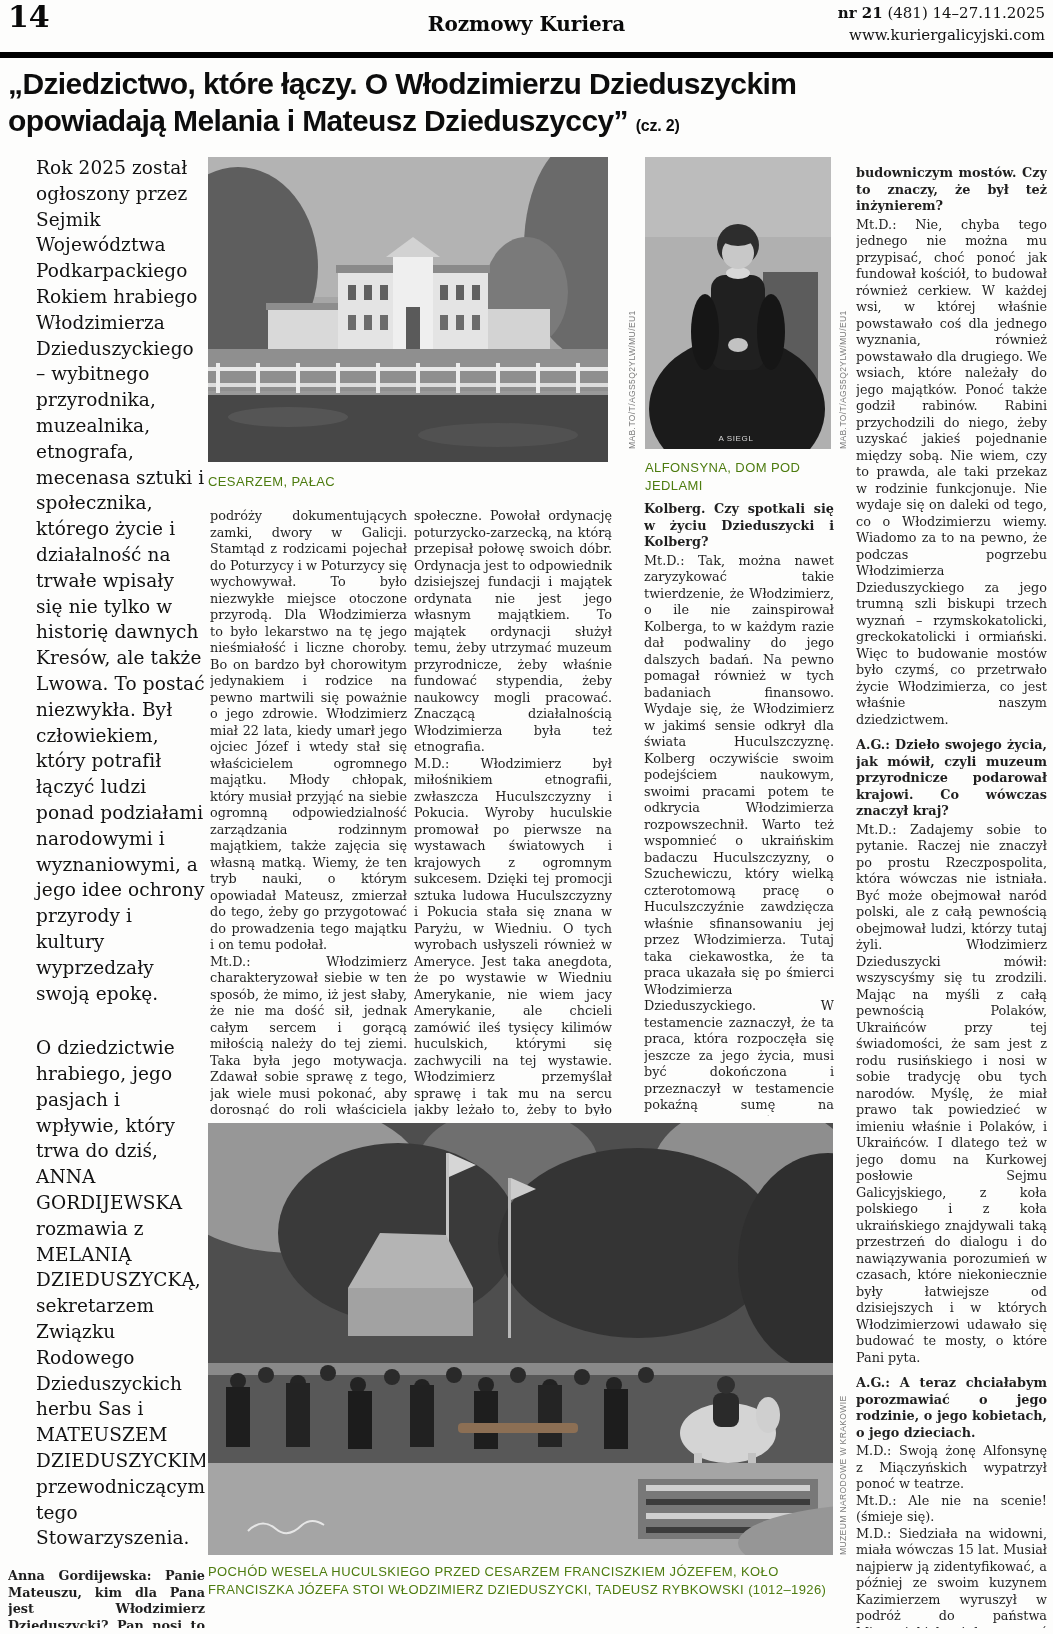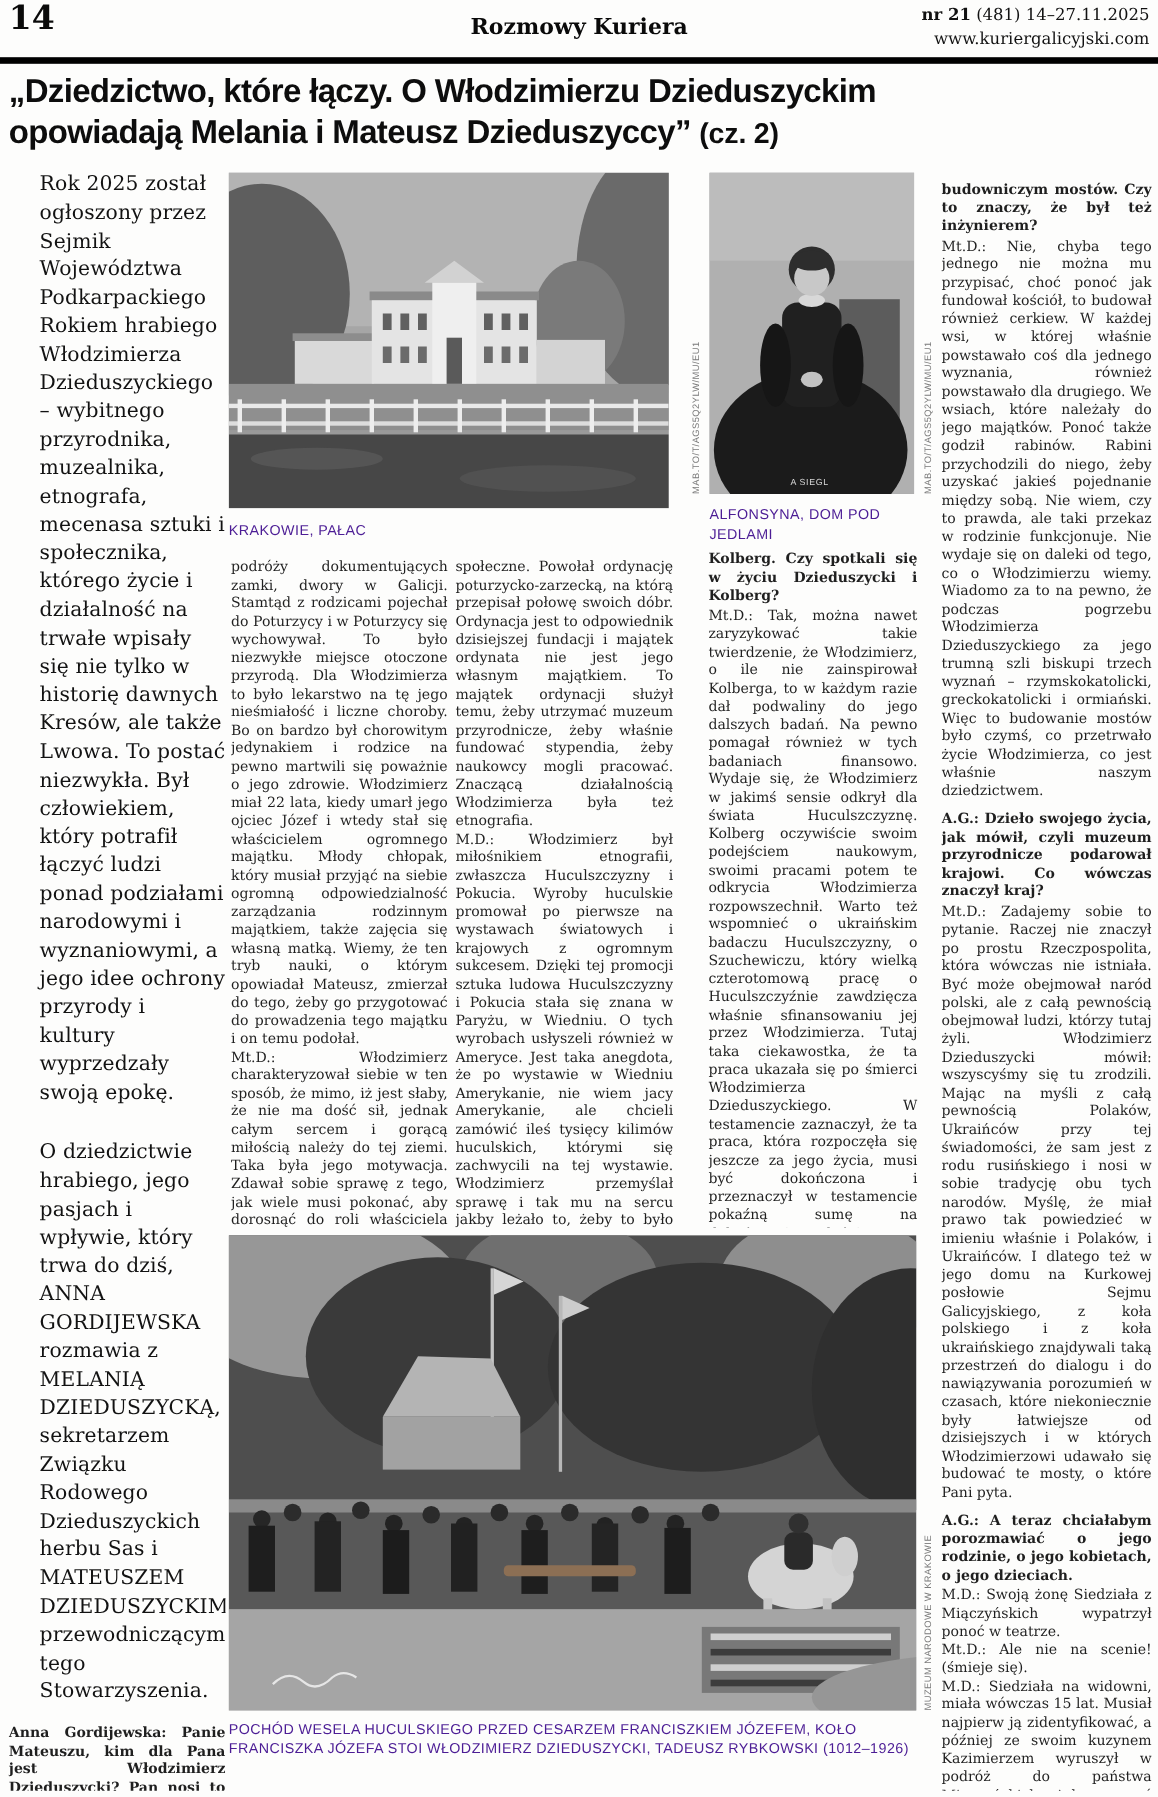--- a/index.html
+++ b/index.html
@@ -33,21 +33,21 @@
     position: absolute; left: 0; right: 0; top: 52px; height: 6px;
     background: #000;
   }
   
   h1 {
     position: absolute; left: 8px; top: 66px; width: 1038px;
     font: 700 30px/1.22 "Liberation Sans", sans-serif;
     letter-spacing: -0.6px; color: #0d0d0d;
   }
   h1 .hl-line { display: block; }
-  h1 .part { font-size: 26px; letter-spacing: -0.2px; margin-top: 32px; }
+  h1 .part { font-size: 16px; letter-spacing: -0.2px; margin-top: 32px; }
   
   .col {
     position: absolute;
     font: 400 12.8px/16.5px "DejaVu Serif", serif;
     text-align: justify; color: #1f1f1f;
     overflow: hidden;
   }
   .col p { margin: 0; }
   .col p.q { font-weight: 700; margin-top: 9px; margin-bottom: 2px; }
   #col1 { left: 8px;   top: 155px; width: 197px; height: 1473px; }
@@ -63,21 +63,21 @@
   .qa-block { margin-top: 17px; }
   
   .photo { position: absolute; overflow: hidden; background: #9a9a9a; }
   #photo-palace   { left: 208px; top: 157px; width: 400px; height: 305px; }
   #photo-portrait { left: 645px; top: 157px; width: 186px; height: 292px; }
   #photo-wedding  { left: 208px; top: 1123px; width: 625px; height: 432px; }
   .photo svg { display: block; width: 100%; height: 100%; }
   .caption {
     position: absolute;
     font: 400 13px/18px "Liberation Sans", sans-serif;
-    color: #4c1d95; letter-spacing: 0.4px;
+    color: #4d7c0f; letter-spacing: 0.4px;
   }
   #caption-palace   { left: 208px; top: 473px; width: 400px; }
   #caption-portrait { left: 645px; top: 459px; width: 200px; }
   #caption-wedding  { left: 208px; top: 1563px; width: 645px; }
   .photo-credit-inline {
     position: absolute; left: 645px; top: 434px; width: 182px;
     text-align: center;
     font: 400 8px/10px "Liberation Sans", sans-serif;
     color: #d8d8d8; letter-spacing: 0.6px;
   }
@@ -148,21 +148,21 @@
       <rect x="208" y="206" width="4" height="30" fill="#ededed"></rect>
       <rect x="248" y="206" width="4" height="30" fill="#ededed"></rect>
       <rect x="288" y="206" width="4" height="30" fill="#ededed"></rect>
       <rect x="328" y="206" width="4" height="30" fill="#ededed"></rect>
       <rect x="368" y="206" width="4" height="30" fill="#ededed"></rect>
       <rect x="0" y="238" width="400" height="67" fill="#474747"></rect>
       <ellipse cx="80" cy="260" rx="60" ry="10" fill="#555555"></ellipse>
       <ellipse cx="290" cy="278" rx="80" ry="12" fill="#515151"></ellipse>
     </svg>
   </div>
-  <div class="caption" id="caption-palace">KRAKOWIE, PAŁAC</div>
+  <div class="caption" id="caption-palace">CESARZEM, PAŁAC</div>
 
   <div class="photo" id="photo-portrait">
     <svg viewBox="0 0 186 292" preserveAspectRatio="none">
       <rect x="0" y="0" width="186" height="292" fill="#b0b0b0"></rect>
       <rect x="0" y="0" width="186" height="80" fill="#bcbcbc"></rect>
       <rect x="118" y="115" width="55" height="120" fill="#5c5c5c"></rect>
       <ellipse cx="92" cy="252" rx="88" ry="72" fill="#1b1b1b"></ellipse>
       <rect x="66" y="118" width="54" height="95" rx="14" fill="#202020"></rect>
       <ellipse cx="93" cy="116" rx="12" ry="6" fill="#d8d8d8"></ellipse>
       <circle cx="93" cy="88" r="21" fill="#2d2d2d"></circle>
@@ -255,18 +255,18 @@
   <div class="col" id="col4">
       <p class="q">Kolberg. Czy spotkali się w życiu Dzieduszycki i Kolberg?</p>
       <p>Mt.D.: Tak, można nawet zaryzykować takie twierdzenie, że Włodzimierz, o ile nie zainspirował Kolberga, to w każdym razie dał podwaliny do jego dalszych badań. Na pewno pomagał również w tych badaniach finansowo. Wydaje się, że Włodzimierz w jakimś sensie odkrył dla świata Huculszczyznę. Kolberg oczywiście swoim podejściem naukowym, swoimi pracami potem te odkrycia Włodzimierza rozpowszechnił. Warto też wspomnieć o ukraińskim badaczu Huculszczyzny, o Szuchewiczu, który wielką czterotomową pracę o Huculszczyźnie zawdzięcza właśnie sfinansowaniu jej przez Włodzimierza. Tutaj taka ciekawostka, że ta praca ukazała się po śmierci Włodzimierza Dzieduszyckiego. W testamencie zaznaczył, że ta praca, która rozpoczęła się jeszcze za jego życia, musi być dokończona i przeznaczył w testamencie pokaźną sumę na dokończenie właśnie tego dzieła Szuchewicza o Huculszczyźnie. Razem z Kolbergiem to są podstawy dzisiejszej wiedzy o tej wspaniałej sztuce ludowej, która przez Polaków uważana jest za część stylu narodowego razem ze stylem zakopiańskim. Równie wielką estymą oczywiście darzą ją Ukraińcy, więc Huculszczyzna jest już dziedzictwem obydwu tych narodów.</p>
     </div>
   <div class="col" id="col5">
       <p class="q">budowniczym mostów. Czy to znaczy, że był też inżynierem?</p>
       <p>Mt.D.: Nie, chyba tego jednego nie można mu przypisać, choć ponoć jak fundował kościół, to budował również cerkiew. W każdej wsi, w której właśnie powstawało coś dla jednego wyznania, również powstawało dla drugiego. We wsiach, które należały do jego majątków. Ponoć także godził rabinów. Rabini przychodzili do niego, żeby uzyskać jakieś pojednanie między sobą. Nie wiem, czy to prawda, ale taki przekaz w rodzinie funkcjonuje. Nie wydaje się on daleki od tego, co o Włodzimierzu wiemy. Wiadomo za to na pewno, że podczas pogrzebu Włodzimierza Dzieduszyckiego za jego trumną szli biskupi trzech wyznań – rzymskokatolicki, greckokatolicki i ormiański. Więc to budowanie mostów było czymś, co przetrwało życie Włodzimierza, co jest właśnie naszym dziedzictwem.</p>
       <p class="q">A.G.: Dzieło swojego życia, jak mówił, czyli muzeum przyrodnicze podarował krajowi. Co wówczas znaczył kraj?</p>
       <p>Mt.D.: Zadajemy sobie to pytanie. Raczej nie znaczył po prostu Rzeczpospolita, która wówczas nie istniała. Być może obejmował naród polski, ale z całą pewnością obejmował ludzi, którzy tutaj żyli. Włodzimierz Dzieduszycki mówił: wszyscyśmy się tu zrodzili. Mając na myśli z całą pewnością Polaków, Ukraińców przy tej świadomości, że sam jest z rodu rusińskiego i nosi w sobie tradycję obu tych narodów. Myślę, że miał prawo tak powiedzieć w imieniu właśnie i Polaków, i Ukraińców. I dlatego też w jego domu na Kurkowej posłowie Sejmu Galicyjskiego, z koła polskiego i z koła ukraińskiego znajdywali taką przestrzeń do dialogu i do nawiązywania porozumień w czasach, które niekoniecznie były łatwiejsze od dzisiejszych i w których Włodzimierzowi udawało się budować te mosty, o które Pani pyta.</p>
       <p class="q">A.G.: A teraz chciałabym porozmawiać o jego rodzinie, o jego kobietach, o jego dzieciach.</p>
-      <p>M.D.: Swoją żonę Siedziała z Miączyńskich wypatrzył ponoć w teatrze.</p>
+      <p>M.D.: Swoją żonę Alfonsynę z Miączyńskich wypatrzył ponoć w teatrze.</p>
       <p>Mt.D.: Ale nie na scenie! (śmieje się).</p>
       <p>M.D.: Siedziała na widowni, miała wówczas 15 lat. Musiał najpierw ją zidentyfikować, a później ze swoim kuzynem Kazimierzem wyruszył w podróż do państwa Miączyńskich, żeby poznać Alfonsynę, poznać rodziców. Musieli poczekać dwa lata, bo Alfonsyna musiała być pełnoletnia, żeby wyjść za mąż. Zachował się taki list, który jest w Bibliotece im. Wasyla Stefanyka, dawnym Ossolineum, kiedy Włodzimierz opowiada mamie o tym, jak oświadczył się Alfonsynie. To było w towarzystwie hrabiego Miączyńskiego. Ojciec Alfonsyny zapytał się jej i powiedział, że jeżeli jej się nie podoba, to może wyjść, a jeżeli jej się podoba, to niech mu to powie. I wtedy Alfonsyna powiedziała, że tak, że zostaje w tym pokoju, nie wychodzi z pokoju.</p>
     </div>
 
 </div>
 
 </body></html>

